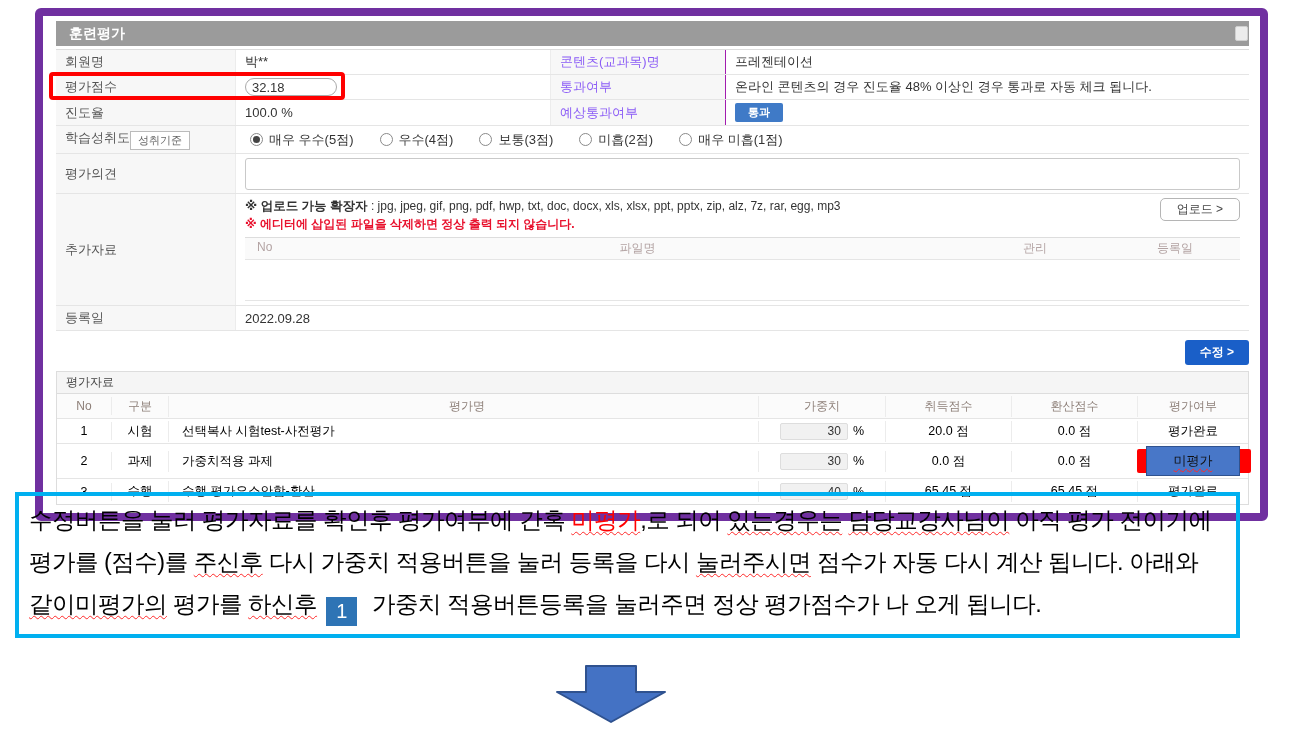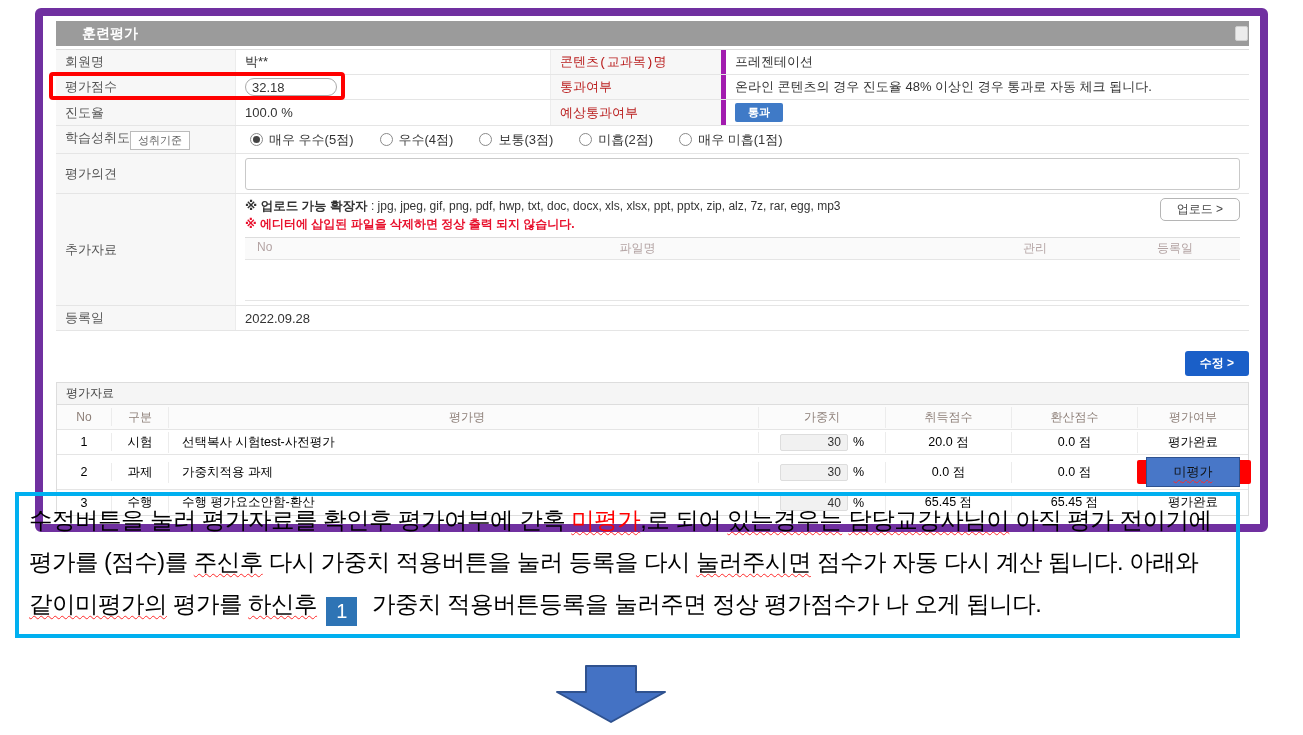--- a/index.html
+++ b/index.html
@@ -4,31 +4,31 @@
 <style>
   * { box-sizing: border-box; margin: 0; padding: 0; }
   html,body { width:1303px; height:735px; background:#fff;
     font-family:"Liberation Sans","DejaVu Sans",sans-serif; }
   .stage { position:relative; width:1303px; height:735px; background:#fff; overflow:hidden; }
 
   
   .panel { position:absolute; left:35px; top:8px; width:1233px;
     border:8px solid #7030A0; border-radius:6px; background:#fff; padding:5px 11px 8px 13px; }
   .panel-header { height:25px; background:#9B9B9B; color:#fff; font-weight:bold;
-    font-size:14px; line-height:25px; padding-left:26px; position:relative; margin-bottom:3px; }
+    font-size:14px; line-height:25px; padding-left:13px; position:relative; margin-bottom:3px; }
   .panel-header .win-icon { position:absolute; right:1px; top:5px; width:13px; height:15px;
     background:#ececec; border-radius:2px; border:1px solid #cfcfcf; }
 
   
   .form { border-top:1px solid #dcdcdc; font-size:13px; color:#333; }
   .frow { display:flex; border-bottom:1px solid #e5e5e5; align-items:stretch; position:relative; }
   .cell { padding:3px 9px; display:flex; align-items:center; }
   .lbl { width:180px; background:#f7f7f7; color:#555; border-right:1px solid #ececec; }
   .val-l { width:315px; border-right:1px solid #ececec; }
-  .lbl-r { width:175px; background:#f7f7f7; border-right:5px solid #a21caf; color:#b91c1c;font-family:Liberation Mono, monospace; }
+  .lbl-r { width:175px; background:#f7f7f7; border-right:1px solid #a21caf; color:#8b5cf6; }
   .val-r { flex:1; }
   .val-full { flex:1; }
   .inp-gray { width:115px; height:16px; background:#efefef; border:1px solid #ddd; border-radius:2px; }
   .inp-score { width:92px; height:18px; border:1px solid #aaa; border-radius:9px;
     font-size:13px; padding:0 6px; color:#333; background:#fff; }
   .inp-wide { width:100%; height:17px; border:1px solid #c9c9c9; border-radius:3px; background:#fff; }
   .badge-pass { background:#3F7AC7; color:#fff; font-size:11px; font-weight:bold;
     padding:2px 13px; border-radius:2px; }
   .red-outline { position:absolute; left:-7px; top:-3px; width:296px; height:28px;
     border:4px solid #FF0000; border-radius:4px; z-index:3; pointer-events:none; }
@@ -53,21 +53,21 @@
   .ftable { margin-top:4px; border-top:1px solid #ddd; border-bottom:1px solid #e5e5e5; }
   .ftable-head { display:flex; background:#fafafa; border-bottom:1px solid #e5e5e5;
     font-size:12px; color:#b3a3a3; padding:2px 0; }
   .fh-no { width:70px; padding-left:12px; }
   .fh-name { flex:1; text-align:center; }
   .fh-mng { width:150px; text-align:center; }
   .fh-date { width:130px; text-align:center; }
   .ftable-body { height:40px; }
 
   
-  .edit-row { display:flex; justify-content:flex-end; margin:20px 0 6px; }
+  .edit-row { display:flex; justify-content:flex-end; margin:9px 0 6px; }
   .edit-btn { background:#1A5FC8; color:#fff; font-size:12px; font-weight:bold;
     border:none; border-radius:3px; padding:4px 15px; }
 
   
   .eval-head { border:1px solid #ddd; background:#f5f5f5; font-size:12px; color:#444;
     padding:2px 9px; }
   .etable { border:1px solid #ddd; border-top:none; font-size:12.5px; }
   .erow { display:flex; border-bottom:1px solid #e5e5e5; align-items:center; min-height:25px; }
   .erow:last-child { border-bottom:none; }
   .ehead { color:#8d7f78; background:#fbfbfb; font-size:12px; }

